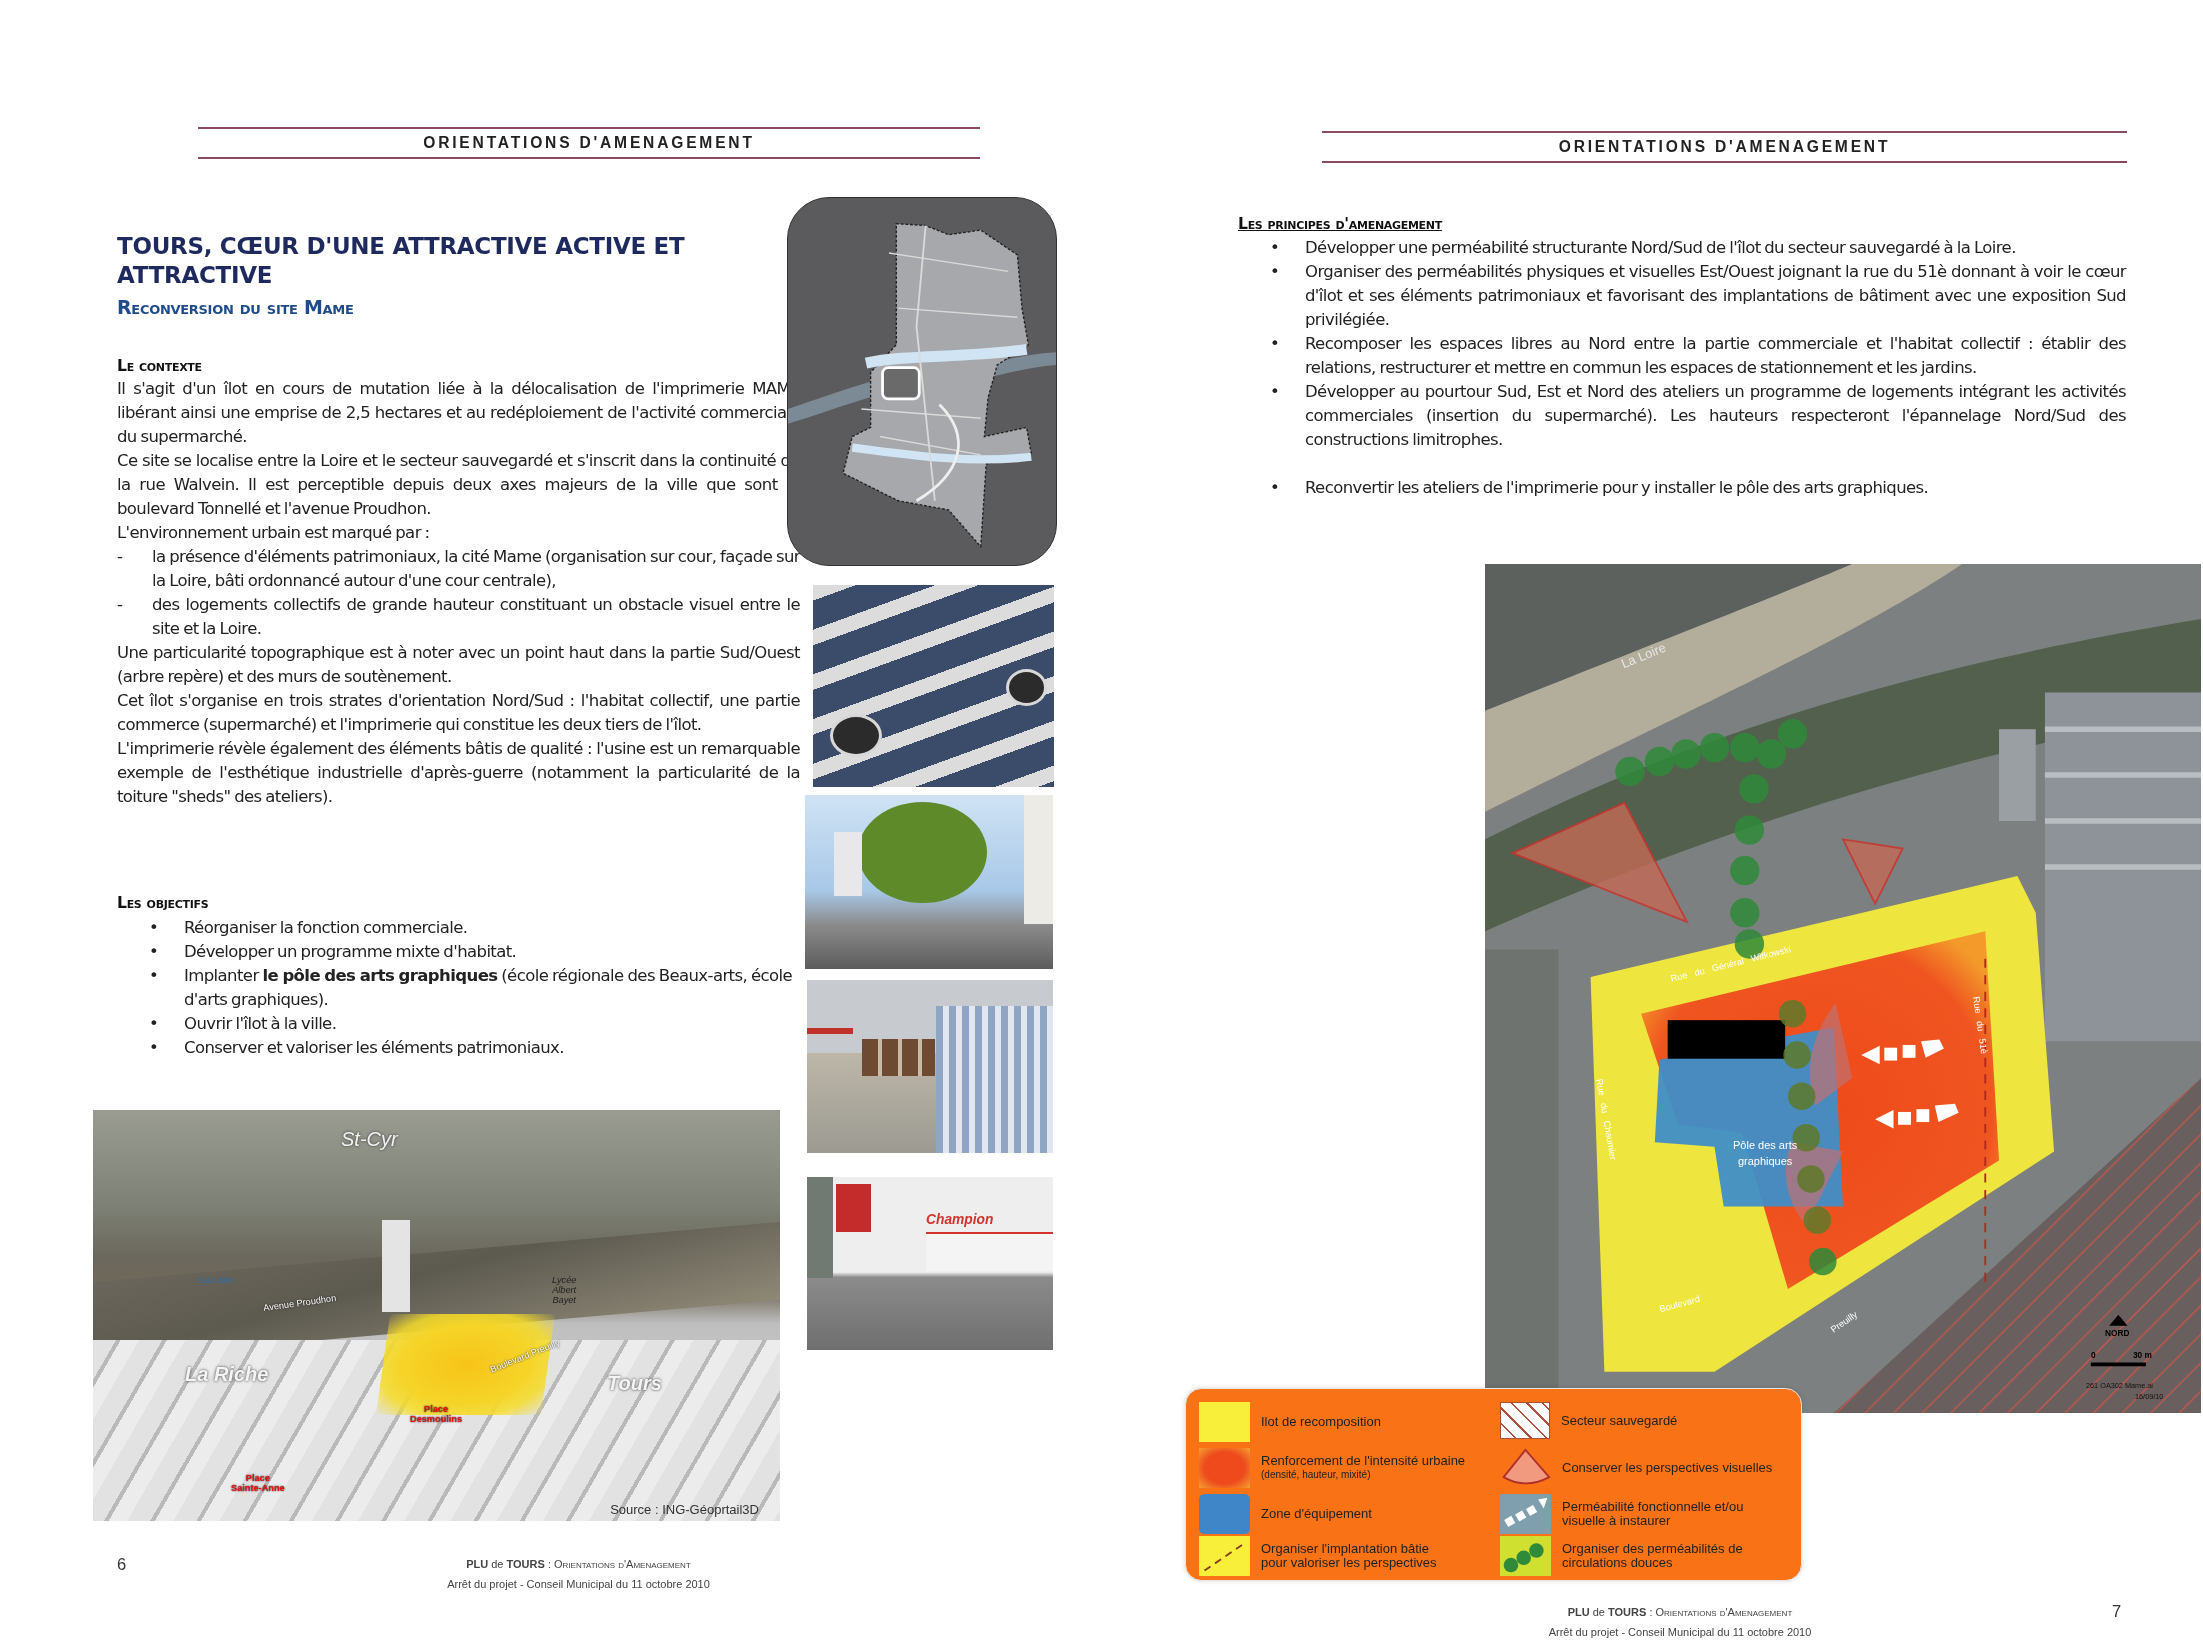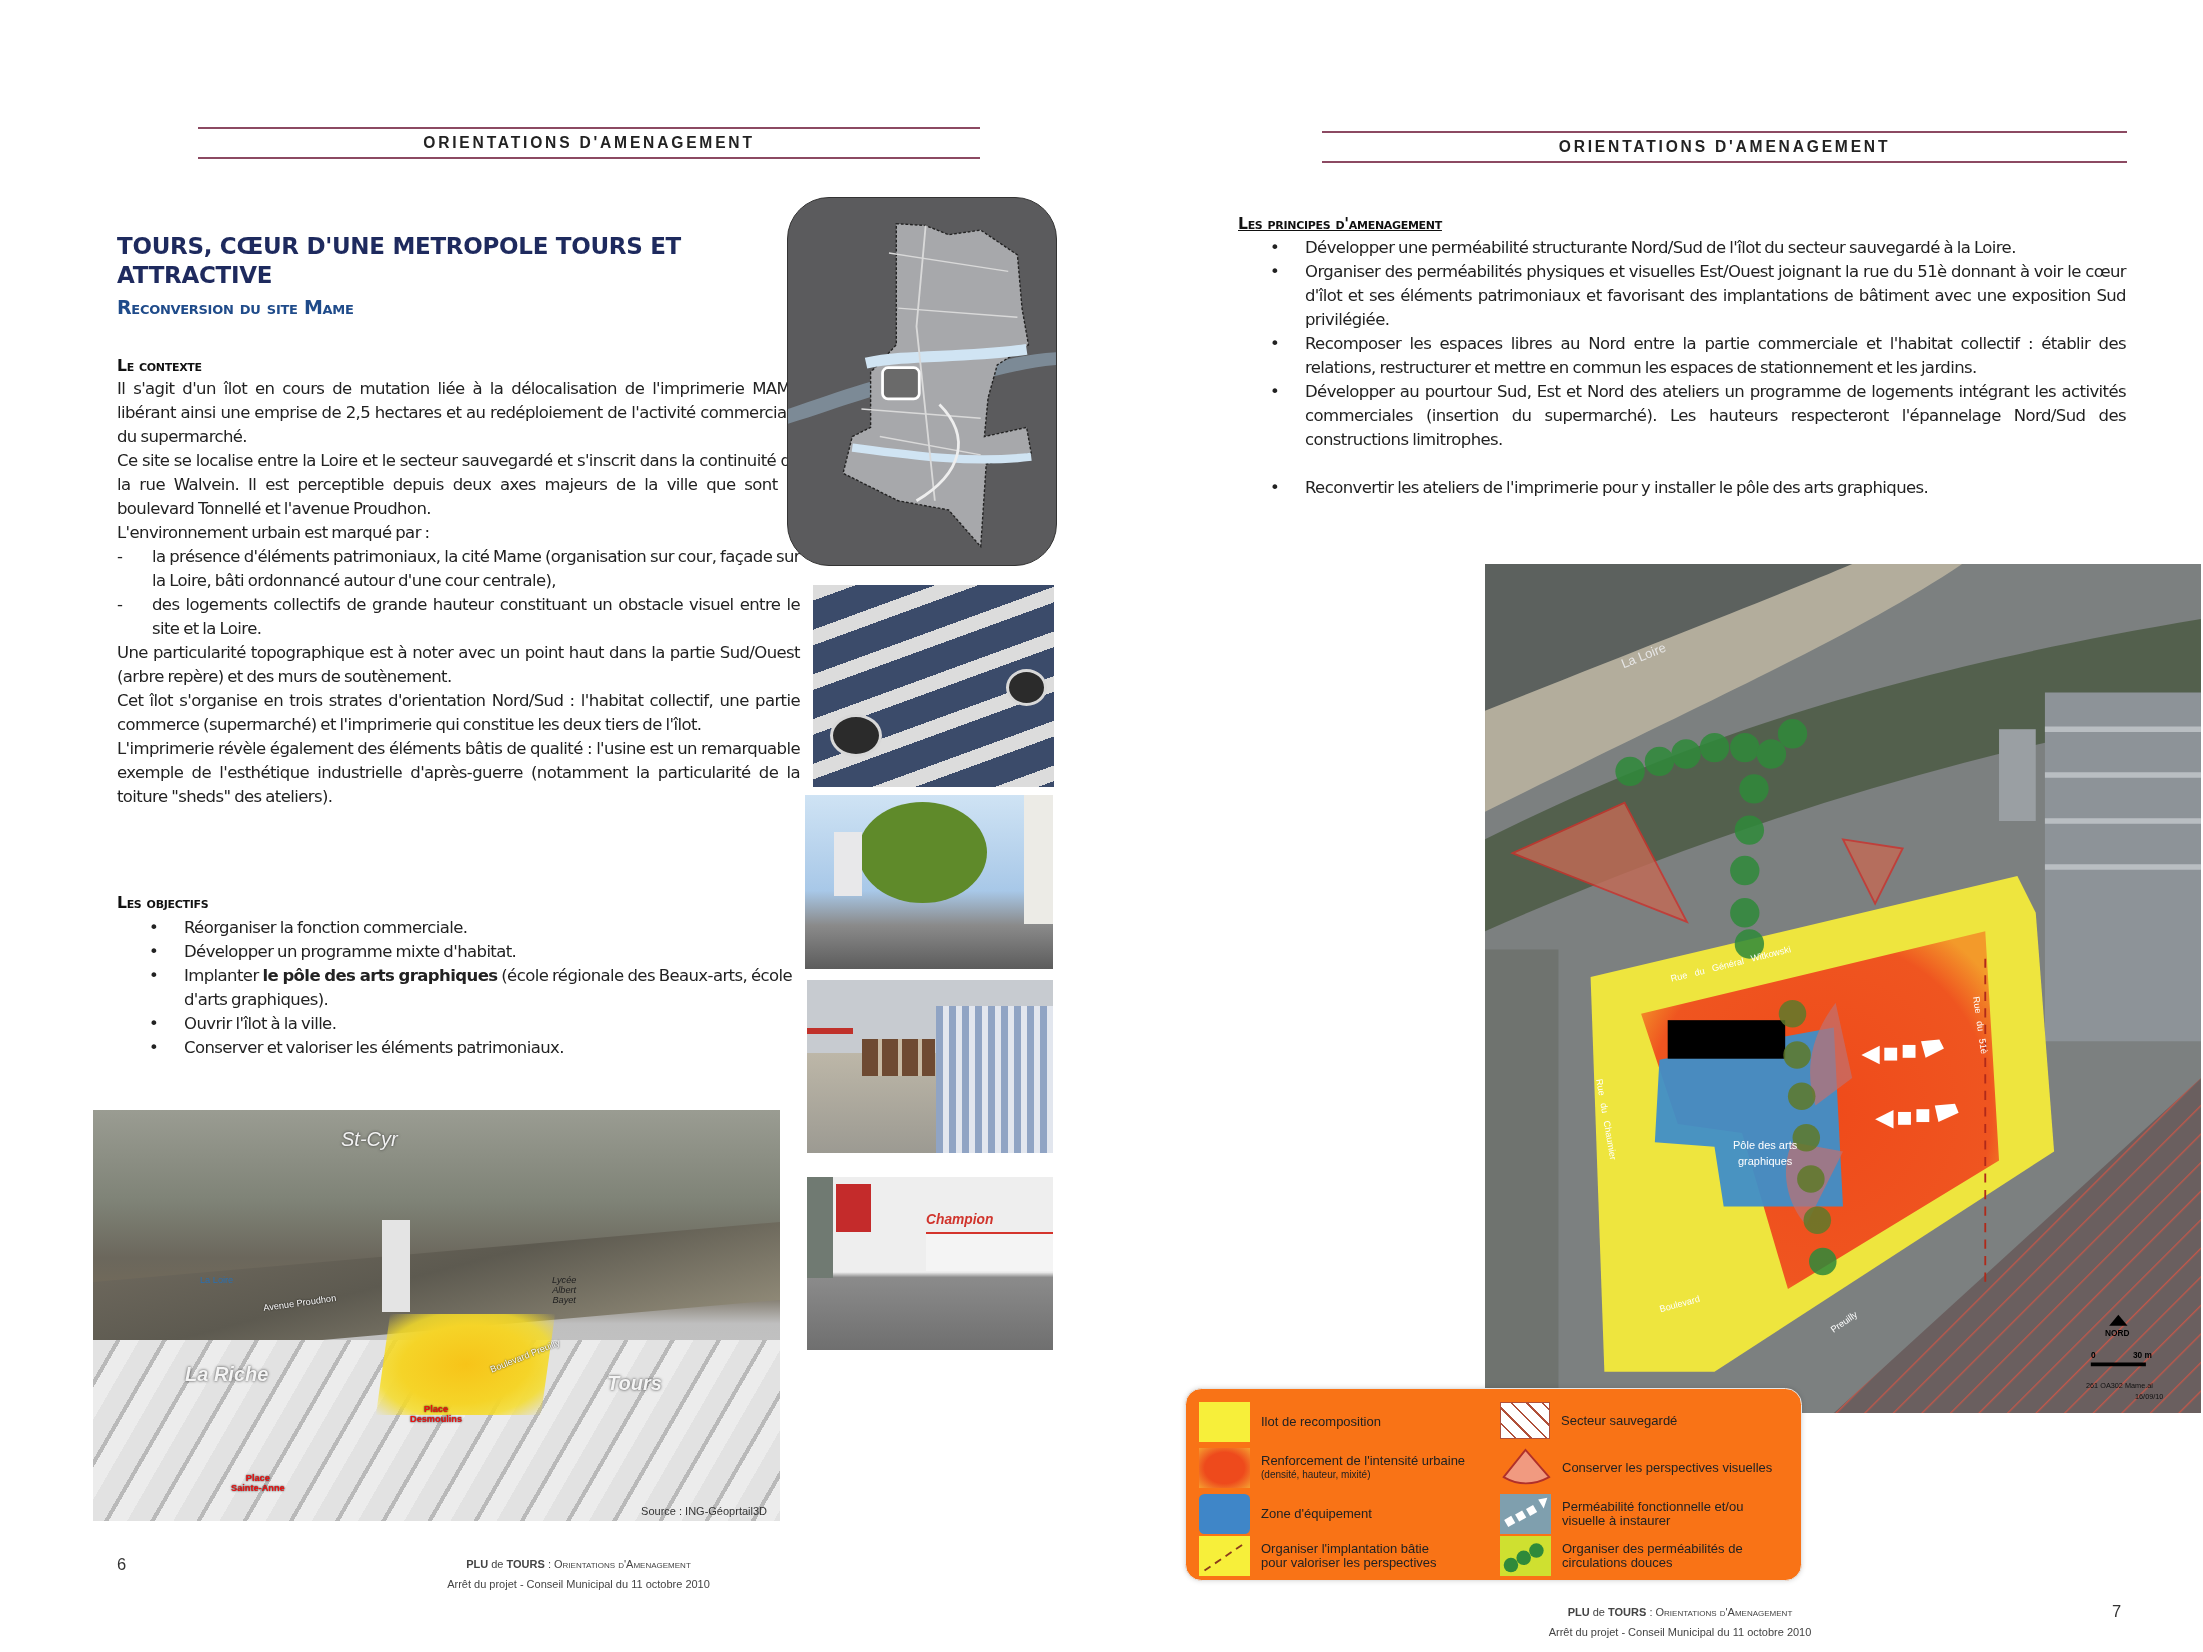--- a/index.html
+++ b/index.html
@@ -40,21 +40,21 @@
 </head>
 <body>
 
 <div>
 
   <div class="runhead" style="left:198px; top:127px; width:782px;">
     <span>ORIENTATIONS D'AMENAGEMENT</span>
   </div>
 
   <div class="abs title" style="left:117px; top:232px; width:643px;">
-    <div>TOURS, CŒUR D'UNE METROPOLE TOURS ET</div>
+    <div>TOURS, CŒUR D'UNE ATTRACTIVE ACTIVE ET</div>
     <div>ATTRACTIVE</div>
   </div>
   <div class="abs subtitle" style="left:117px; top:294px;">Reconversion du site Mame</div>
 
   <div class="abs sechead" style="left:117px; top:357px;">Le contexte</div>
 
   <div class="abs body" style="left:117px; top:377px; width:683px;">
     <p>Il s'agit d'un îlot en cours de mutation liée à la délocalisation de l'imprimerie MAME libérant ainsi une emprise de 2,5 hectares et au redéploiement de l'activité commerciale du supermarché.</p>
     <p>Ce site se localise entre la Loire et le secteur sauvegardé et s'inscrit dans la continuité de la rue Walvein. Il est perceptible depuis deux axes majeurs de la ville que sont le boulevard Tonnellé et l'avenue Proudhon.</p>
     <p>L'environnement urbain est marqué par :</p>
@@ -142,21 +142,21 @@
     <div style="position:absolute; left:514px; top:262px; font-size:20px; font-weight:bold; font-style:italic; color:#f4f4f4; text-shadow:0 0 2.8px #333;">Tours</div>
     <div style="position:absolute; left:170px; top:188px; font-size:9.2px; color:#fff; text-shadow:0 0 1.8px #000; transform:rotate(-8deg);">Avenue  Proudhon</div>
     <div style="position:absolute; left:459px; top:165px; font-size:9.2px; font-style:italic; color:#222; white-space:pre; text-align:center; line-height:10px;">Lycée
 Albert
 Bayet</div>
     <div style="position:absolute; left:395px; top:241px; font-size:9.2px; color:#fff; text-shadow:0 0 1.8px #000; transform:rotate(-22deg);">Boulevard  Preuilly</div>
     <div style="position:absolute; left:317px; top:294px; font-size:9.2px; font-weight:bold; color:#e11; text-shadow:0 0 1.8px #000; white-space:pre; text-align:center; line-height:10px;">Place
 Desmoulins</div>
     <div style="position:absolute; left:138px; top:363px; font-size:9.2px; font-weight:bold; color:#e11; text-shadow:0 0 1.8px #000; white-space:pre; text-align:center; line-height:10px;">Place
 Sainte-Anne</div>
-    <div style="position:absolute; right:13px; bottom:3.7px; font-size:11px; color:#333;">Source : ING-Géoprtail3D</div>
+    <div style="position:absolute; right:21px; bottom:3.7px; font-size:13px; color:#333;">Source : ING-Géoprtail3D</div>
   </div>
 
   <div class="footer-num" style="left:117px; top:1555px;">6</div>
   <div class="footer" style="left:312px; top:1554px; width:533px;">
     <div><b>PLU</b><span> de </span><b>TOURS</b><span class="sc"> : Orientations d'Amenagement</span></div>
     <div>Arrêt du projet - Conseil Municipal du 11 octobre 2010</div>
   </div>
 </div>
 
 <div>

